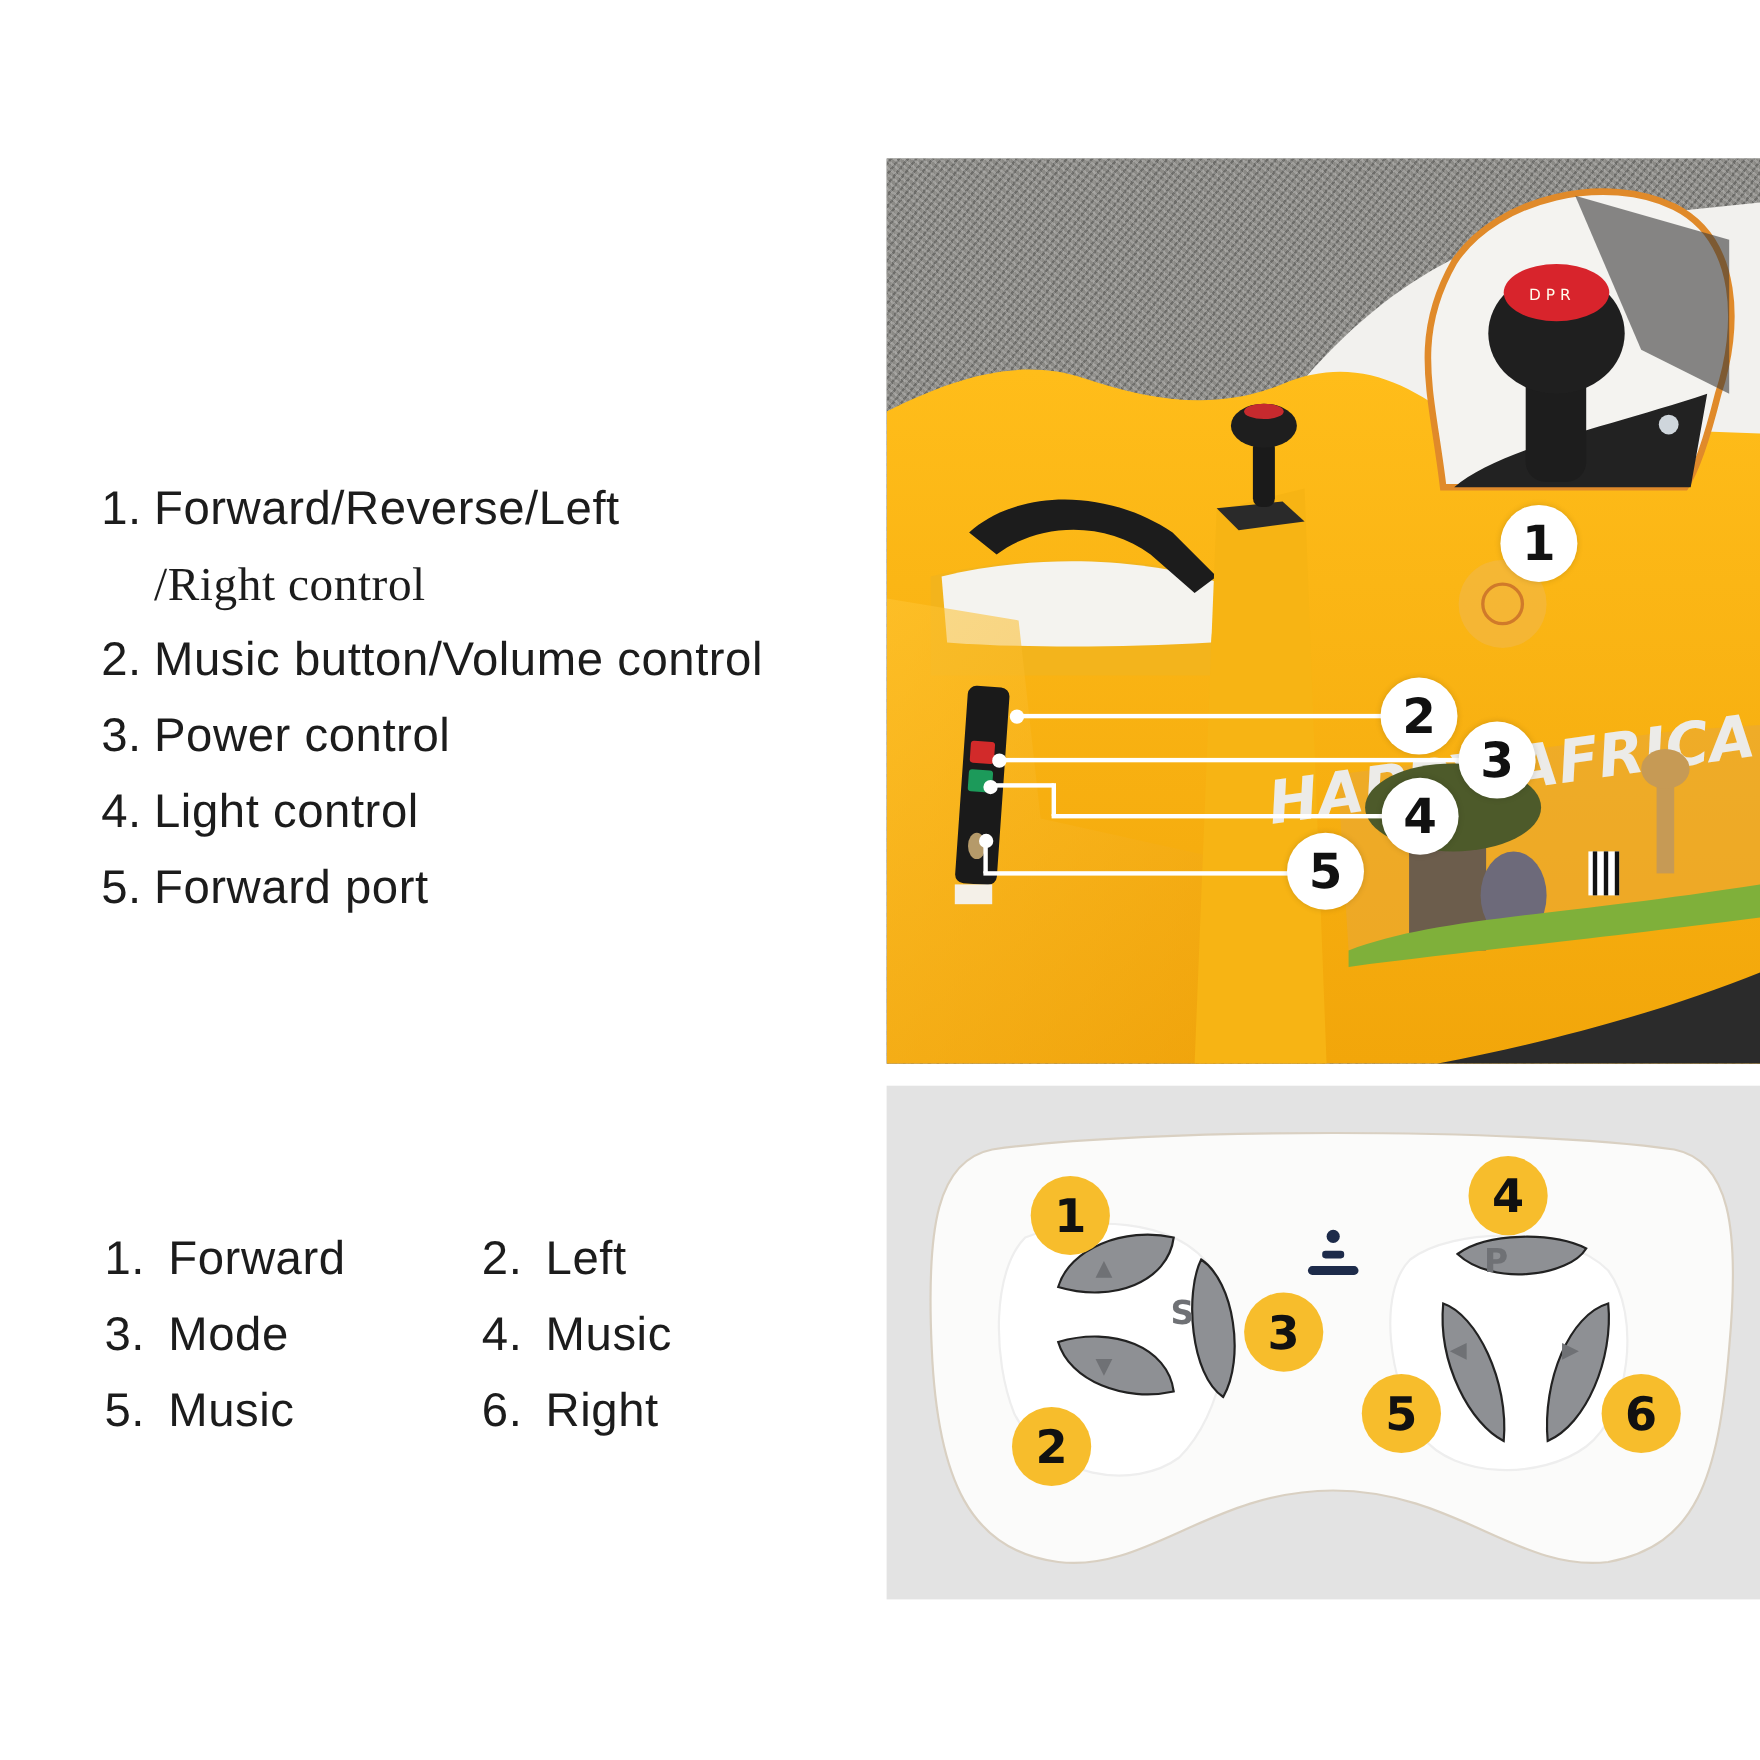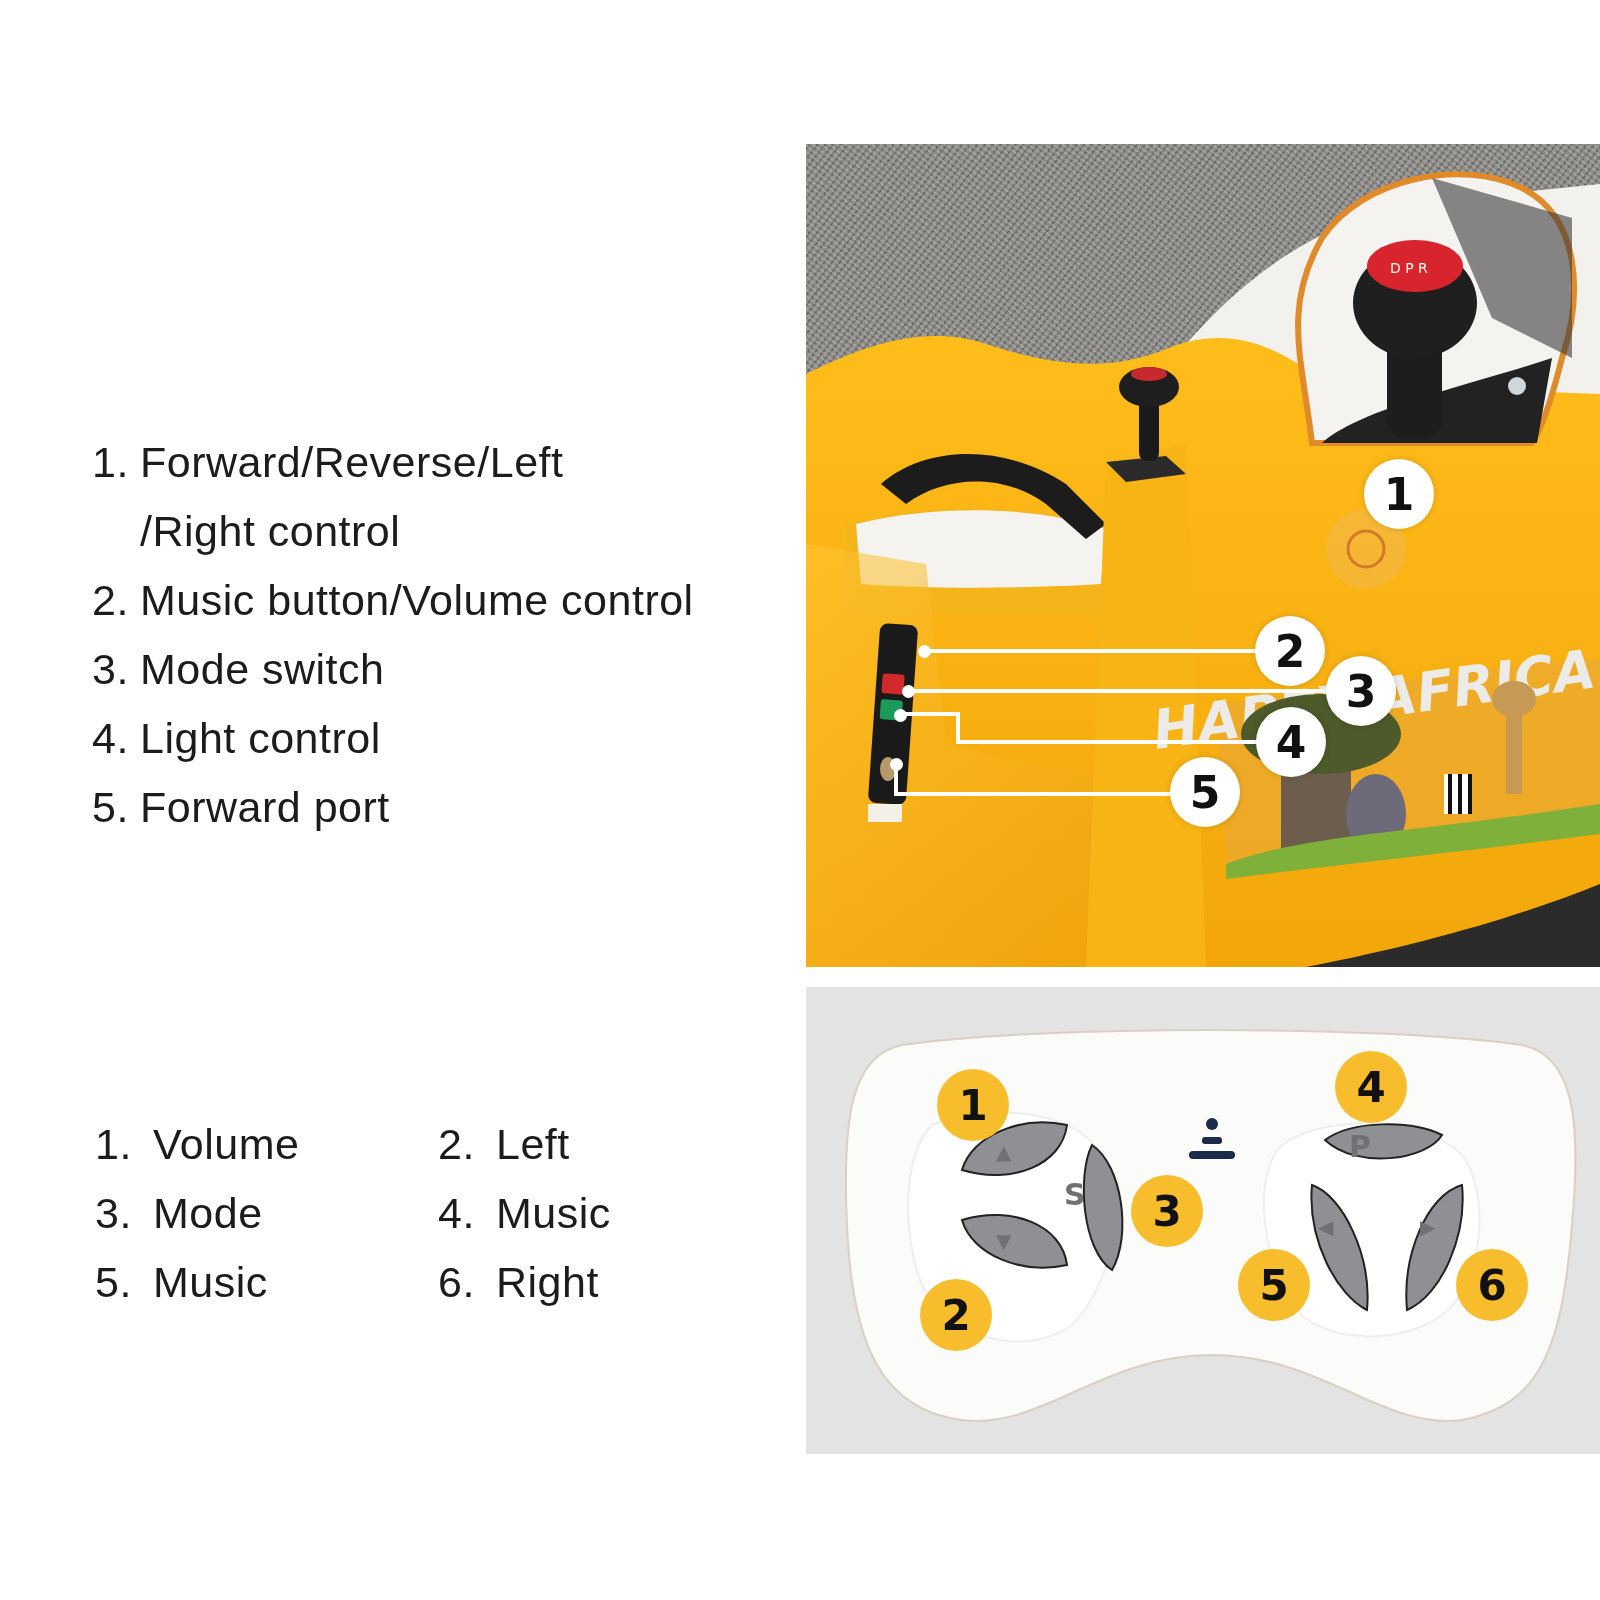--- a/index.html
+++ b/index.html
@@ -5,21 +5,21 @@
   * { box-sizing: border-box; margin: 0; padding: 0; }
   html, body { width: 1600px; height: 1600px; background: #ffffff; overflow: hidden; }
   body { position: relative; font-family: "Liberation Sans", "DejaVu Sans", sans-serif; color: #1a1a1a; }
 
   
   .list-top { position: absolute; left: 92px; top: 428px; width: 680px; }
   .list-top .item { display: flex; font-size: 43px; line-height: 69px; letter-spacing: 0.5px; font-weight: 300; color: #1c1c1c; }
   .list-top .num { width: 48px; flex: 0 0 auto; }
   .list-top .txt { flex: 1; }
   .list-top .item.first .num { width: 48px; }
-  .list-top .cont { padding-left: 48px; }
+  .list-top .cont { padding-left: 48px; font-family: Liberation Serif, serif; }
 
   .list-bottom { position: absolute; left: 95px; top: 1110px; width: 560px; display: grid; grid-template-columns: 343px 200px; row-gap: 0; }
   .list-bottom .item { display: flex; font-size: 43px; line-height: 69px; letter-spacing: 0.5px; color: #1c1c1c; }
   .list-bottom .num { width: 58px; flex: 0 0 auto; }
 
   
   .photo-top { position: absolute; left: 806px; top: 144px; width: 794px; height: 823px; overflow: hidden; background: #8d8d8b; }
   .carpet { position: absolute; inset: 0;
     background:
       repeating-linear-gradient(37deg, rgba(255,255,255,0.18) 0 2px, rgba(0,0,0,0.0) 2px 5px),
@@ -49,36 +49,36 @@
   </div>
   <div class="item cont">
     <span class="txt">/Right control</span>
   </div>
   <div class="item">
     <span class="num">2.</span>
     <span class="txt">Music button/Volume control</span>
   </div>
   <div class="item">
     <span class="num">3.</span>
-    <span class="txt">Mode switch</span>
+    <span class="txt">Power control</span>
   </div>
   <div class="item">
     <span class="num">4.</span>
     <span class="txt">Light control</span>
   </div>
   <div class="item">
     <span class="num">5.</span>
     <span class="txt">Forward port</span>
   </div>
 </div>
 
 <div class="list-bottom">
   <div class="item">
     <span class="num">1.</span>
-    <span>Volume</span>
+    <span>Forward</span>
   </div>
   <div class="item">
     <span class="num">2.</span>
     <span>Left</span>
   </div>
   <div class="item">
     <span class="num">3.</span>
     <span>Mode</span>
   </div>
   <div class="item">

